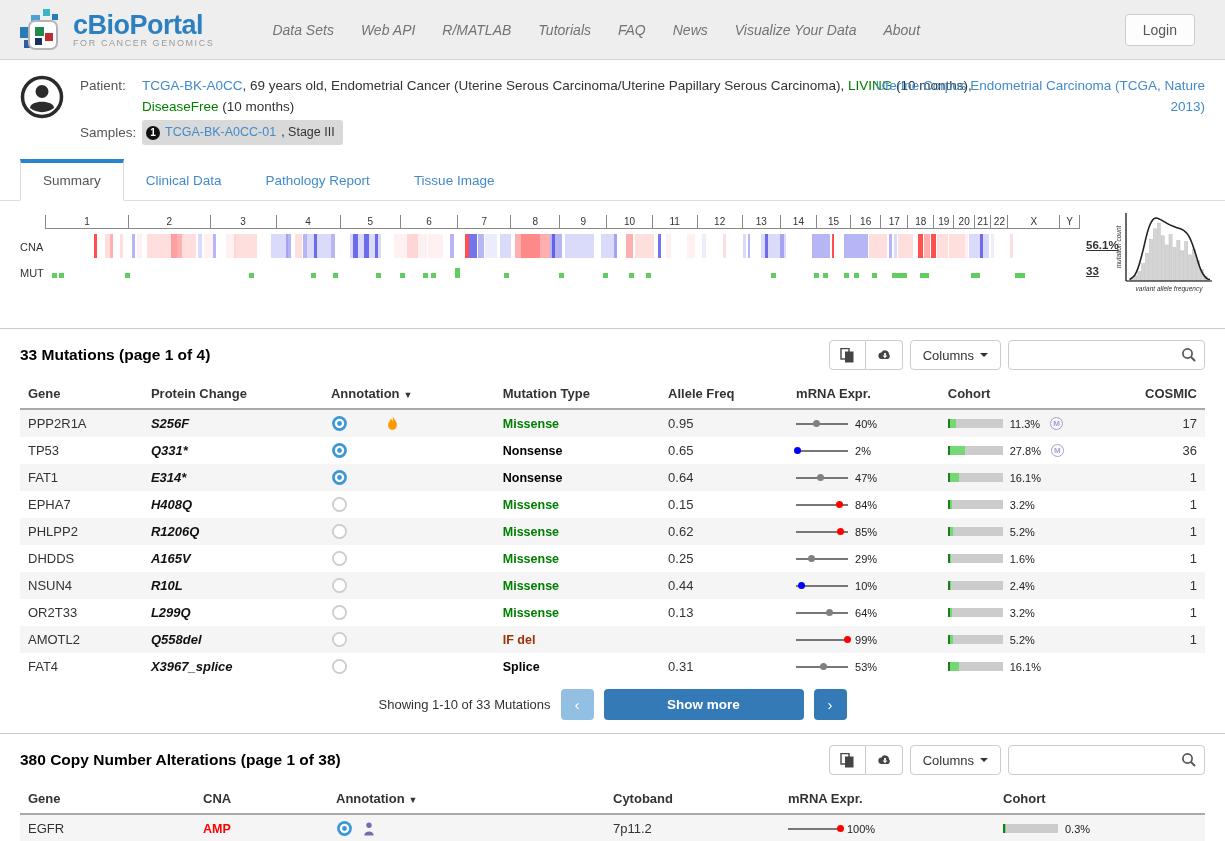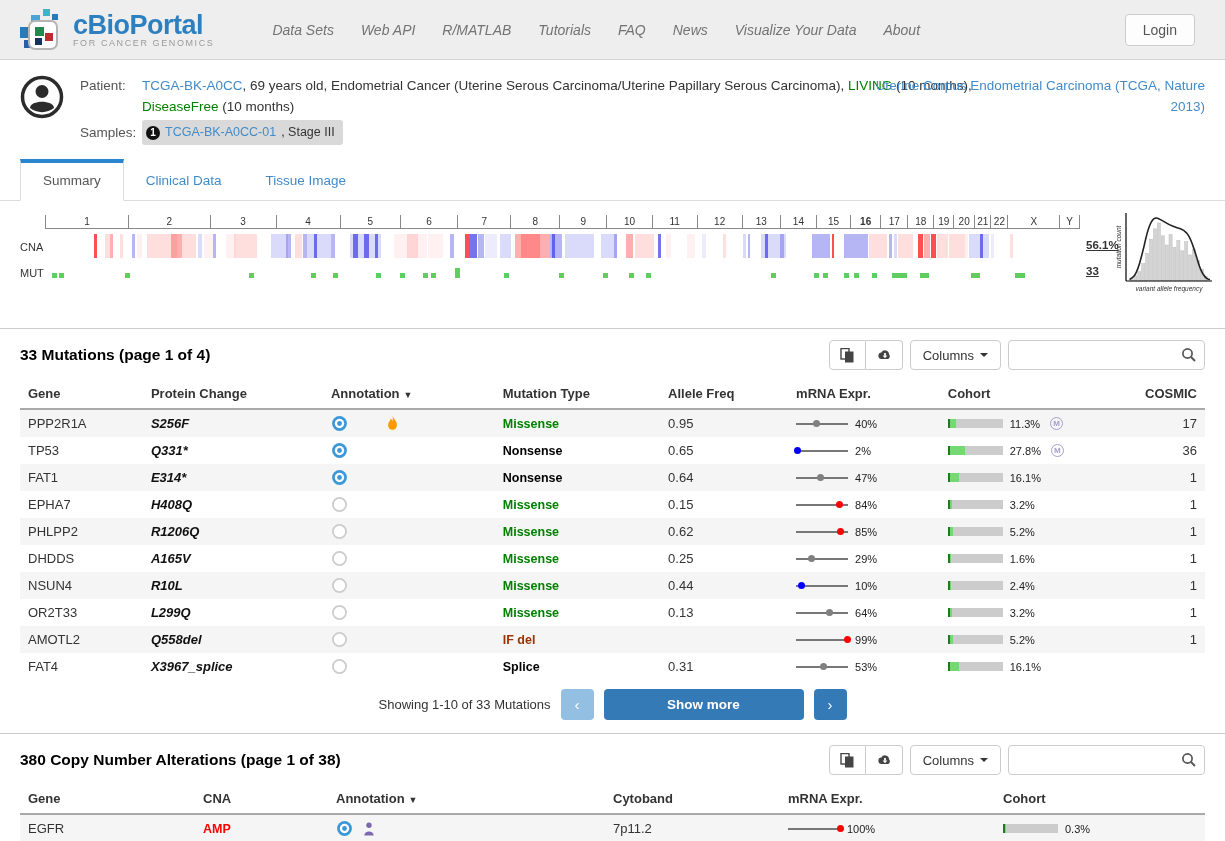--- a/index.html
+++ b/index.html
@@ -176,41 +176,42 @@
           </span>
         </div>
       </div>
     </div>
     <a class="study-link">Uterine Corpus Endometrial Carcinoma (TCGA, Nature 2013)</a>
   </section>
 
   <div class="tabbar">
       <div class="tab active">Summary</div>
       <div class="tab">Clinical Data</div>
+      <div class="tab">Pathology Report</div>
       <div class="tab">Tissue Image</div>
     </div>
 
   <section class="overview">
     <div class="ruler">
         <div class="chrom" style="width: 8.05%;">1</div>
         <div class="chrom" style="width: 7.86%;">2</div>
         <div class="chrom" style="width: 6.4%;">3</div>
         <div class="chrom" style="width: 6.18%;">4</div>
         <div class="chrom" style="width: 5.85%;">5</div>
         <div class="chrom" style="width: 5.53%;">6</div>
         <div class="chrom" style="width: 5.14%;">7</div>
         <div class="chrom" style="width: 4.73%;">8</div>
         <div class="chrom" style="width: 4.56%;">9</div>
         <div class="chrom" style="width: 4.38%;">10</div>
         <div class="chrom" style="width: 4.36%;">11</div>
         <div class="chrom" style="width: 4.33%;">12</div>
         <div class="chrom" style="width: 3.72%;">13</div>
         <div class="chrom" style="width: 3.47%;">14</div>
         <div class="chrom" style="width: 3.31%;">15</div>
-        <div class="chrom" style="width: 2.92%; font-weight: bold;">16</div>
+        <div class="chrom" style="width: 2.92%;">16</div>
         <div class="chrom" style="width: 2.62%;">17</div>
         <div class="chrom" style="width: 2.52%;">18</div>
         <div class="chrom" style="width: 1.91%;">19</div>
         <div class="chrom" style="width: 2.04%;">20</div>
         <div class="chrom" style="width: 1.56%;">21</div>
         <div class="chrom" style="width: 1.66%;">22</div>
         <div class="chrom" style="width: 5.02%;">X</div>
         <div class="chrom" style="width: 1.88%;">Y</div>
       </div>
     <span class="track-label" style="top:40px">CNA</span>

